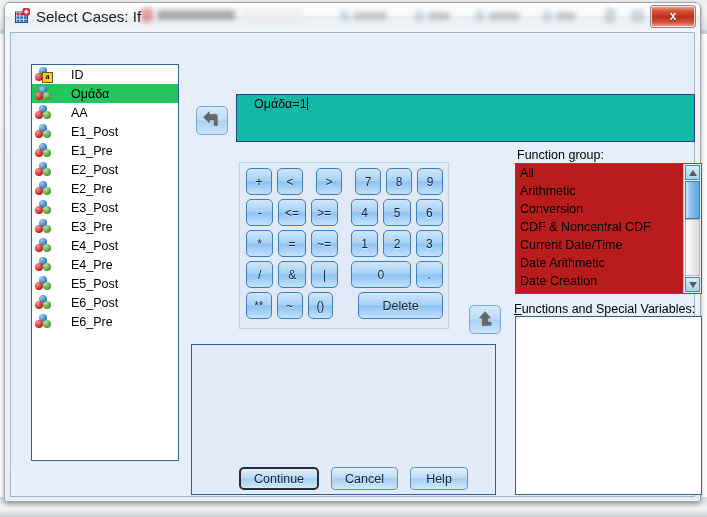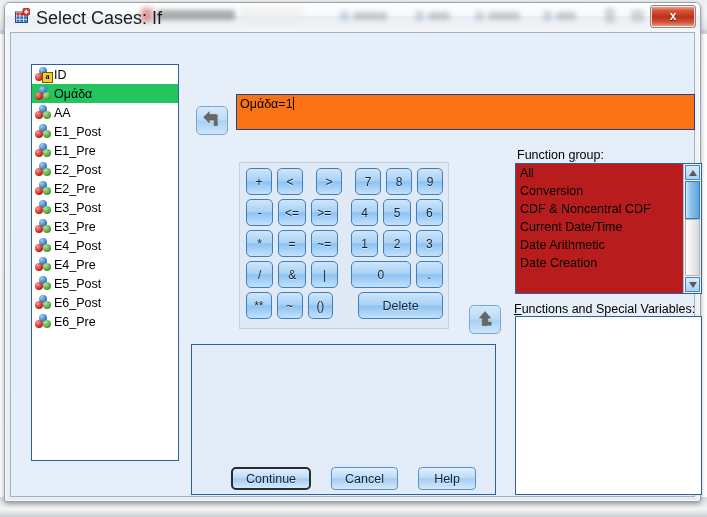--- a/index.html
+++ b/index.html
@@ -62,21 +62,21 @@
     overflow: hidden;
   }
   #title-icon {
     position: absolute;
     left: 9px; top: 5px;
     width: 16px; height: 16px;
   }
   #title-text {
     position: absolute;
     left: 31px; top: 5px;
-    font-size: 18px;
+    font-size: 15px;
     color: #1b1b1b;
     white-space: nowrap;
   }
   
   .tb-ghost {
     position: absolute;
     filter: blur(2.4px);
     opacity: .5;
     border-radius: 2px;
   }
@@ -120,21 +120,21 @@
   .var-row {
     height: 19px;
     display: flex;
     align-items: center;
     padding-left: 3px;
     box-sizing: border-box;
     cursor: pointer;
   }
   .var-row.selected { background: #22c55e; }
   .var-label {
-    margin-left: 3px;
+    margin-left: 20px;
     font-size: 12.5px;
     color: #000;
     white-space: nowrap;
   }
   .nom-icon { width: 16px; height: 15px; position: relative; flex: 0 0 16px; }
   .nom-icon i {
     position: absolute;
     width: 8px; height: 8px;
     border-radius: 50%;
     display: block;
@@ -166,25 +166,25 @@
     background: linear-gradient(to bottom, #d5e8fa 0%, #bcdcf6 48%, #a9d1f2 52%, #cbe5fb 100%);
     cursor: pointer;
   }
   #btn-insert-var { left: 185px; top: 73px; }
   #btn-insert-fn  { left: 458px; top: 272px; }
 
   
   #expr-box {
     position: absolute;
     left: 225px; top: 61px;
-    width: 459px; height: 36px;
+    width: 459px; height: 48px;
     box-sizing: border-box;
     border: 1px solid #22408a;
-    background: #f97316;
-    padding: 2px 3px;
+    background: #14b8a6;
+    padding: 2px 17px;
     overflow: hidden;
     cursor: text;
   }
   #expr-text {
     font-size: 12.5px;
     color: #000;
     white-space: pre;
   }
   #caret {
     display: inline-block;
@@ -320,21 +320,21 @@
     background: #ffffff;
   }
 
   
   #bottom-bar {
     position: absolute;
     left: 0; top: 434px;
     width: 685px;
     display: flex;
     justify-content: center;
-    gap: 20px;
+    gap: 12px;
   }
   .dlg-btn {
     height: 23px;
     min-width: 58px;
     padding: 0 13px;
     box-sizing: border-box;
     border: 1px solid #5c91c6;
     border-radius: 4px;
     background: linear-gradient(to bottom, #e2f0fd 0%, #bcdbf6 46%, #a5cdf2 52%, #d3e9fc 100%);
     font-size: 12.5px;
@@ -579,20 +579,21 @@
           <div class="kp-btn kp-del" style="margin-left: 20px;">Delete</div>
         </div>
       </div>
 
     <div id="lower-panel"></div>
 
     <div class="rt-label" id="lbl-fn-group">Function <span class="mnem">g</span>roup:</div>
     <div id="fn-group-list">
       <div id="fn-group-items">
           <div class="fn-item">All</div>
+          <div class="fn-item">Arithmetic</div>
           <div class="fn-item">Conversion</div>
           <div class="fn-item">CDF &amp; Noncentral CDF</div>
           <div class="fn-item">Current Date/Time</div>
           <div class="fn-item">Date Arithmetic</div>
           <div class="fn-item">Date Creation</div>
         </div>
       <div id="fn-scroll">
         <div class="sb-arrow up"></div>
         <div id="sb-thumb"></div>
         <div id="sb-track"></div>

